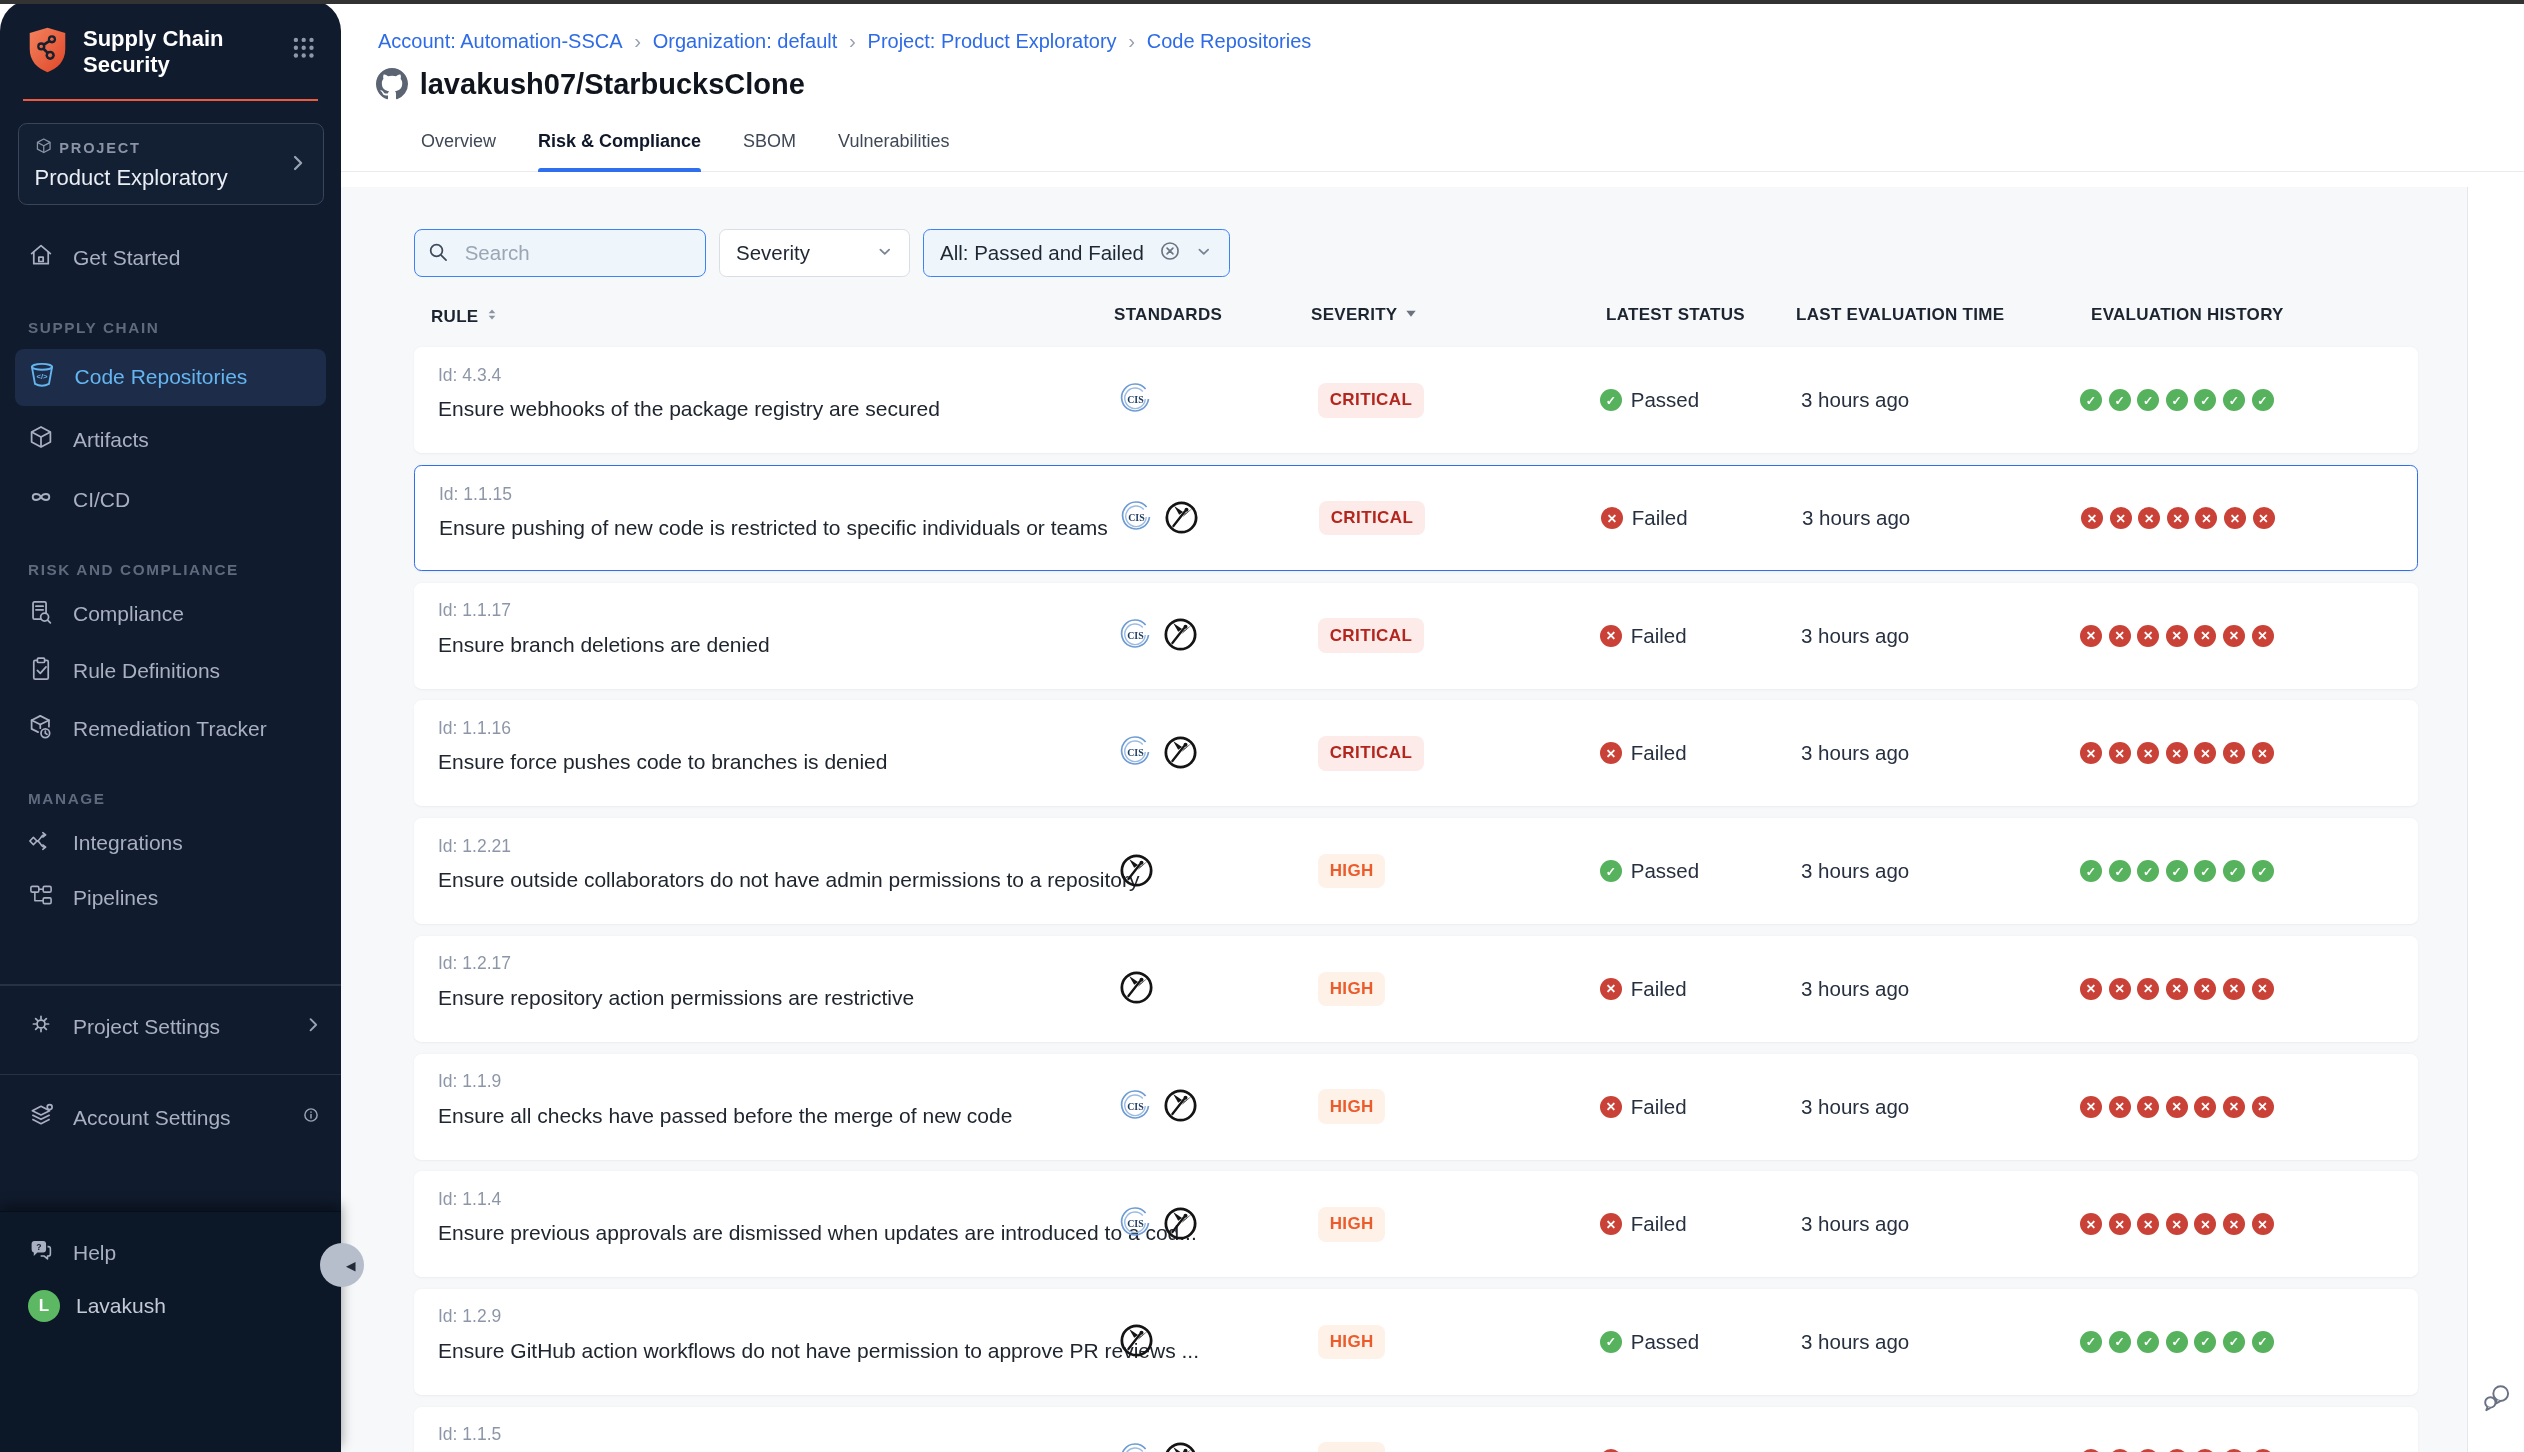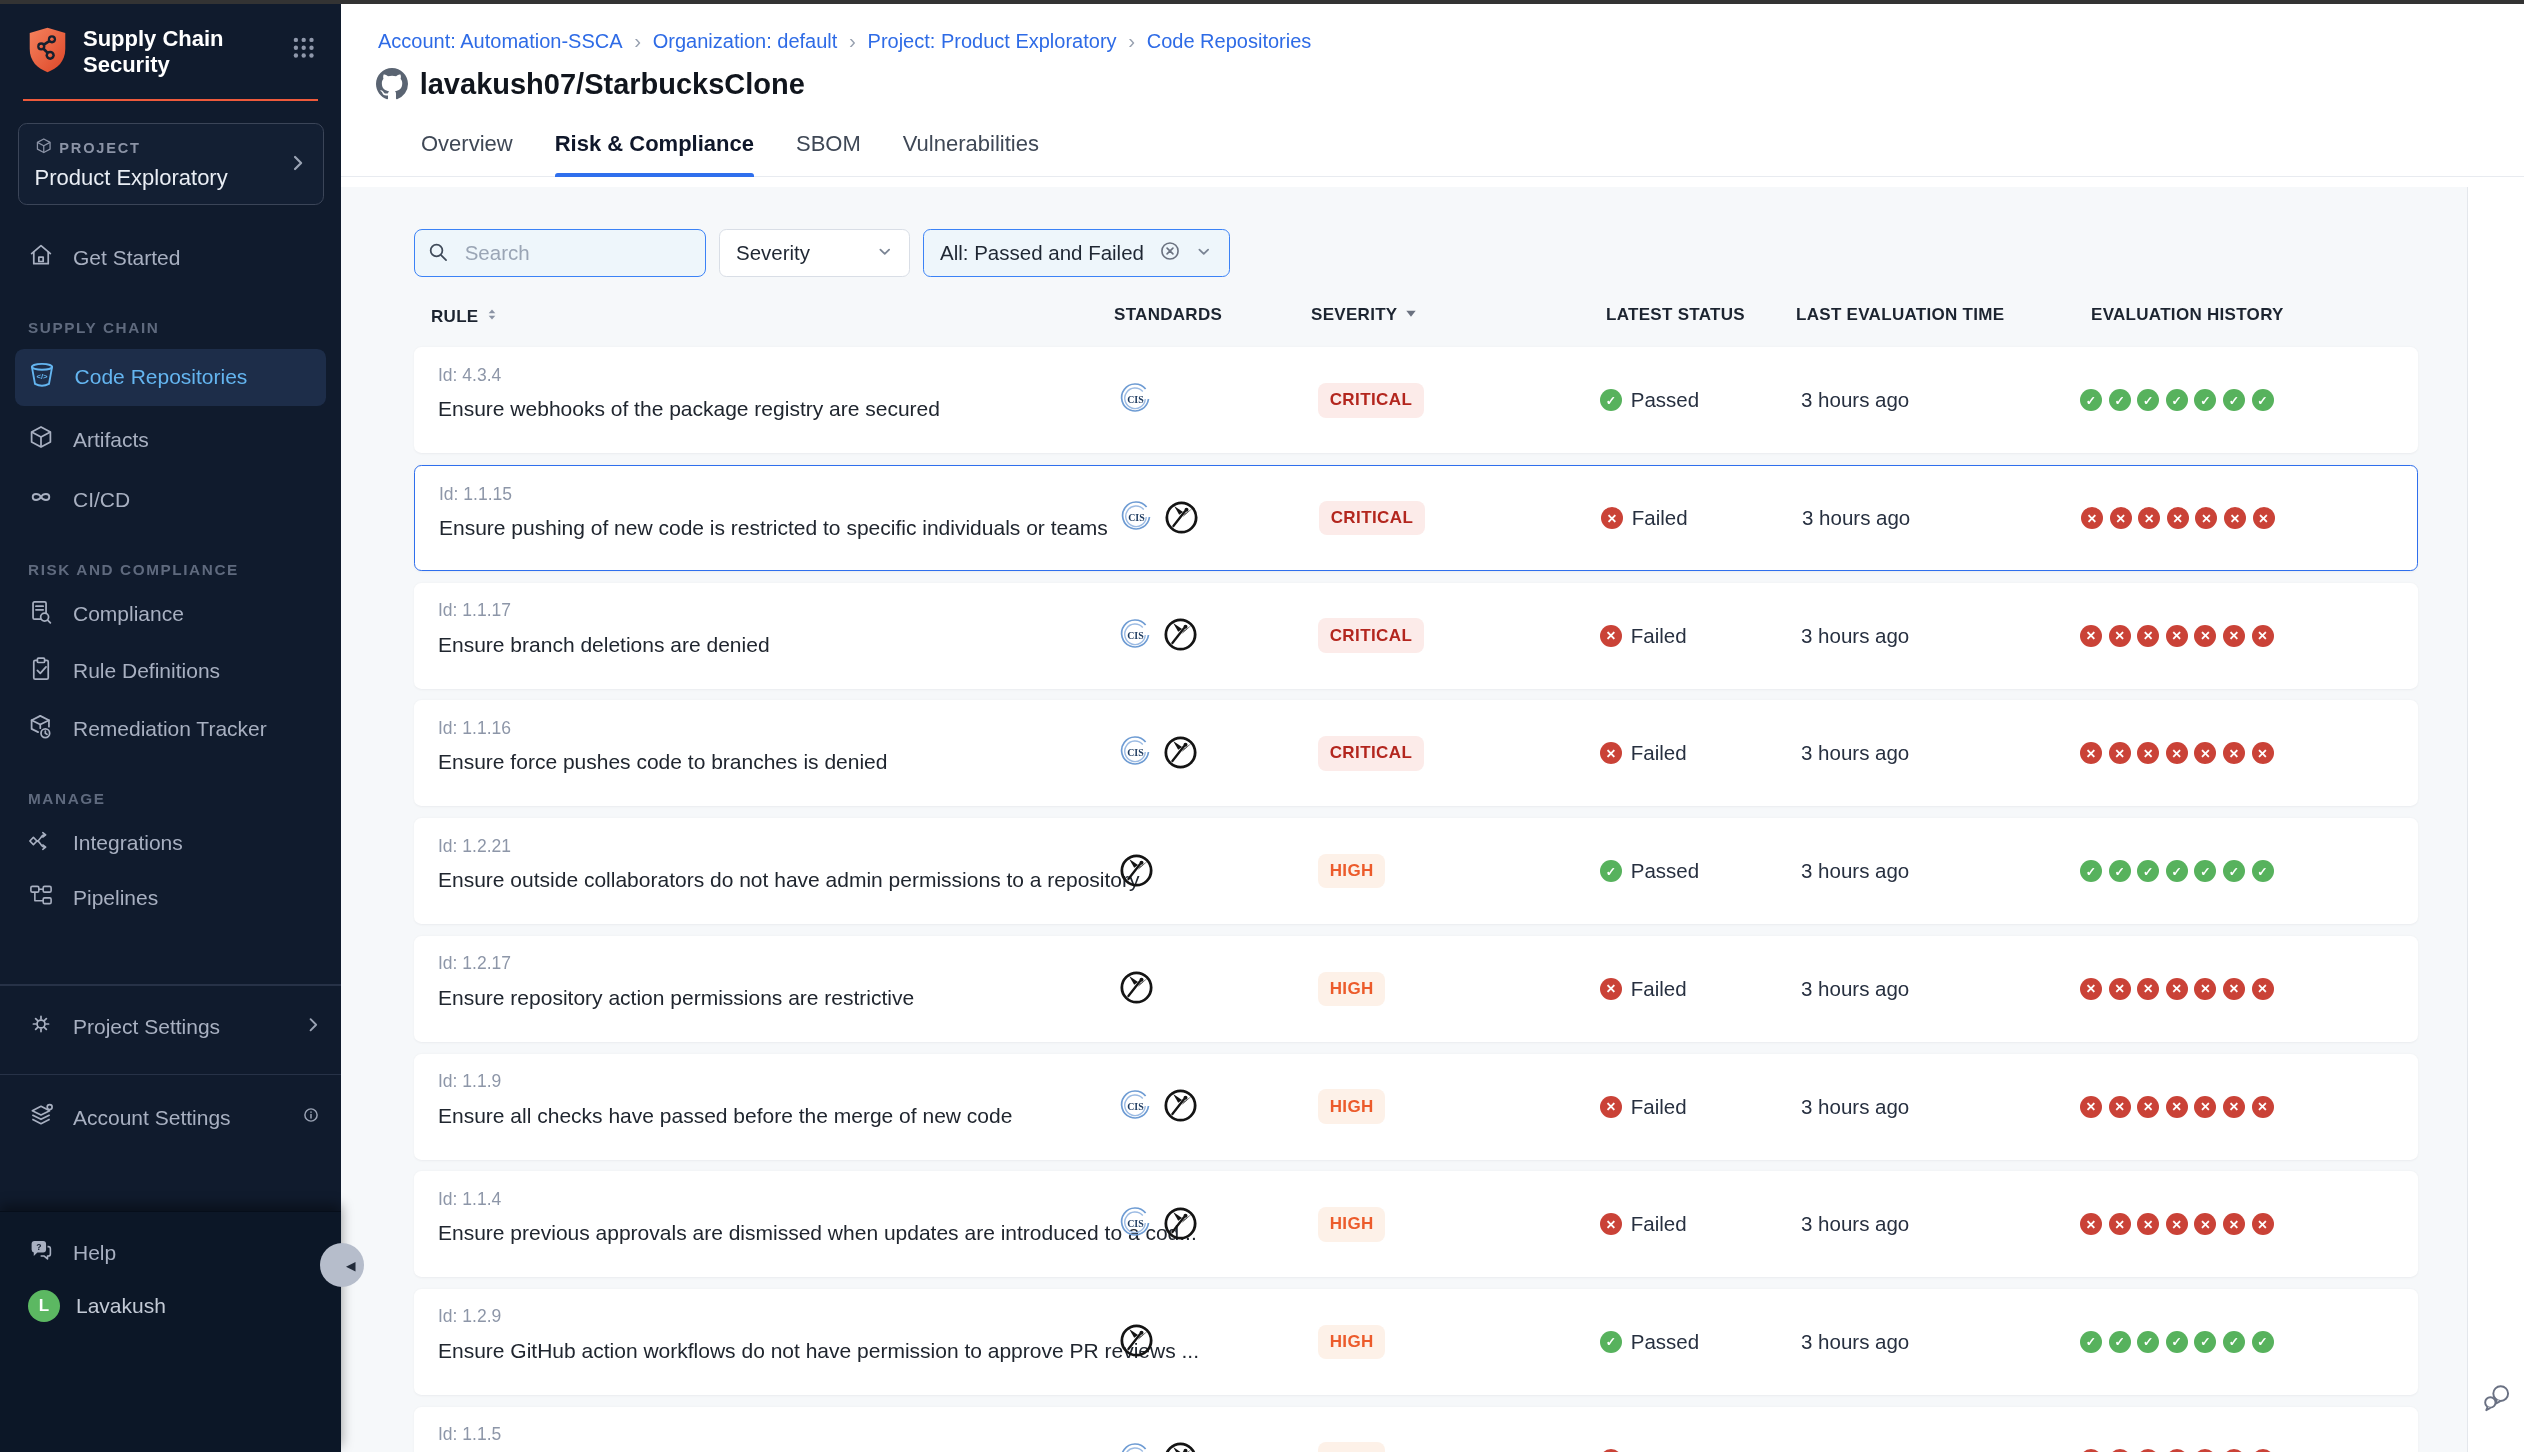--- a/index.html
+++ b/index.html
@@ -1,21 +1,21 @@
 <!DOCTYPE html>
 <html style="font-size:11.7px"><head>
 <meta charset="utf-8">
 <style>
   * { margin:0; padding:0; box-sizing:border-box; }
   html,body { width:2525px; height:1452px; overflow:hidden; background:#fff;
     font-family:"Liberation Sans", sans-serif; }
   .top-strip { position:absolute; left:0; top:0; width:2525px; height:3.7px; background:#333; z-index:60; }
 
   
-  .sidebar { position:absolute; left:0; top:0; width:341px; height:1452px; background:#101b2d; z-index:10; }
+  .sidebar { position:absolute; left:0; top:0; width:341px; height:1452px; background:#101b2d; z-index:10;border-radius:31px; }
   .logo-row { display:flex; align-items:flex-start; padding:26px 26px 0 25px; }
   .logo-shield { width:45px; height:48px; flex:0 0 auto; }
   .logo-text { color:#fff; font-size:22px; font-weight:700; line-height:26px; margin-left:13px; }
   .grid-icon { margin-left:auto; margin-top:10.2px; }
   .orange-line { height:2.9px; background:#ee5a3b; margin:20.5px 23.4px 0 23.4px; }
 
   .project-card { margin:22px 17.5px 0 17.5px; border:1.5px solid #3b4558; border-radius:8.8px;
     background:#131f33; padding:13px 16px; position:relative; cursor:pointer; }
   .project-eyebrow { display:flex; align-items:center; gap:7.3px; color:#8b93a6;
     font-size:14.6px; font-weight:700; letter-spacing:1.8px; }
@@ -45,21 +45,21 @@
 
   
   .main { position:absolute; left:341px; top:0; width:2184px; height:1452px; background:#fff; }
   .breadcrumb { display:flex; align-items:center; gap:11.7px; padding:29px 0 0 37px;
     font-size:20px; }
   .breadcrumb .crumb { color:#2e6be6; cursor:pointer; }
   .breadcrumb .sep { color:#98a1b0; font-size:20.5px; }
   .title-row { display:flex; align-items:center; gap:11.7px; padding:14.6px 0 0 35px; }
   .repo-title { font-size:29px; font-weight:700; color:#10151d; }
   .tabbar { display:flex; gap:42px; padding:29px 0 0 80px; border-bottom:1.5px solid #e8ebf0; }
-  .tab { font-size:22px; color:#3f4856; padding-bottom:19px; position:relative; cursor:pointer; }
+  .tab { font-size:18px; color:#3f4856; padding-bottom:19px; position:relative; cursor:pointer; }
   .tab.active { color:#0f172a; font-weight:700; }
   .tab.active::after { content:""; position:absolute; left:0; right:0; bottom:-1.5px; height:4.4px;
     border-radius:2.9px 2.9px 0 0; background:#2f6fed; }
 
   .content { position:absolute; left:0; top:187px; right:58px; bottom:0; background:#f6f8fa;
     padding:42px 48px 0 73px; overflow:hidden; }
   .right-strip { position:absolute; right:0; top:187px; width:58px; bottom:0; background:#fff;
     border-left:1.5px solid #e4e7ec; }
   .chat-fab { position:absolute; bottom:35px; left:50%; transform:translateX(-50%); cursor:pointer; }
 

